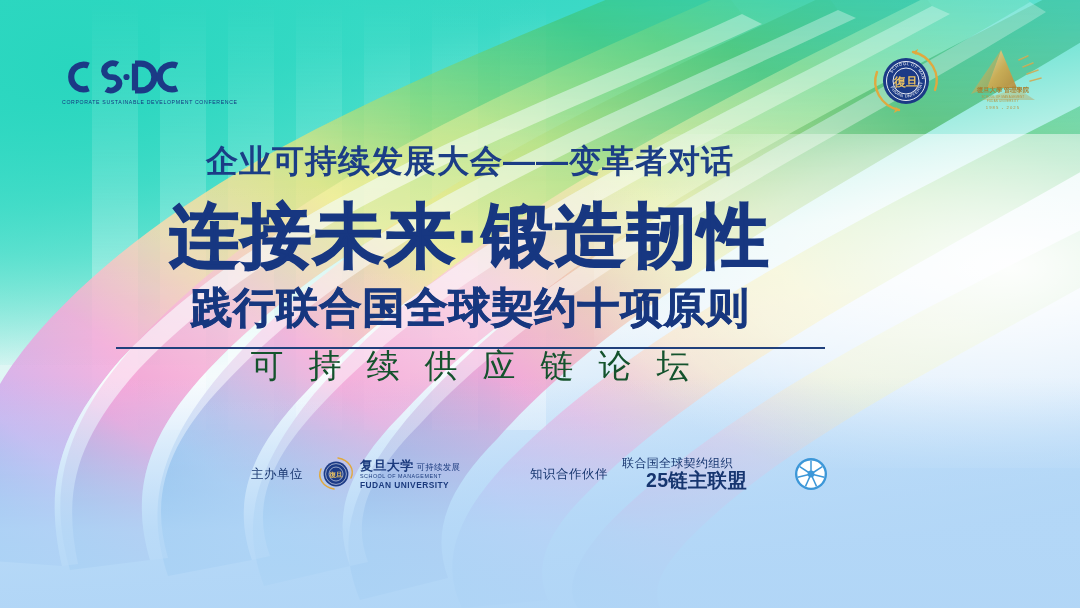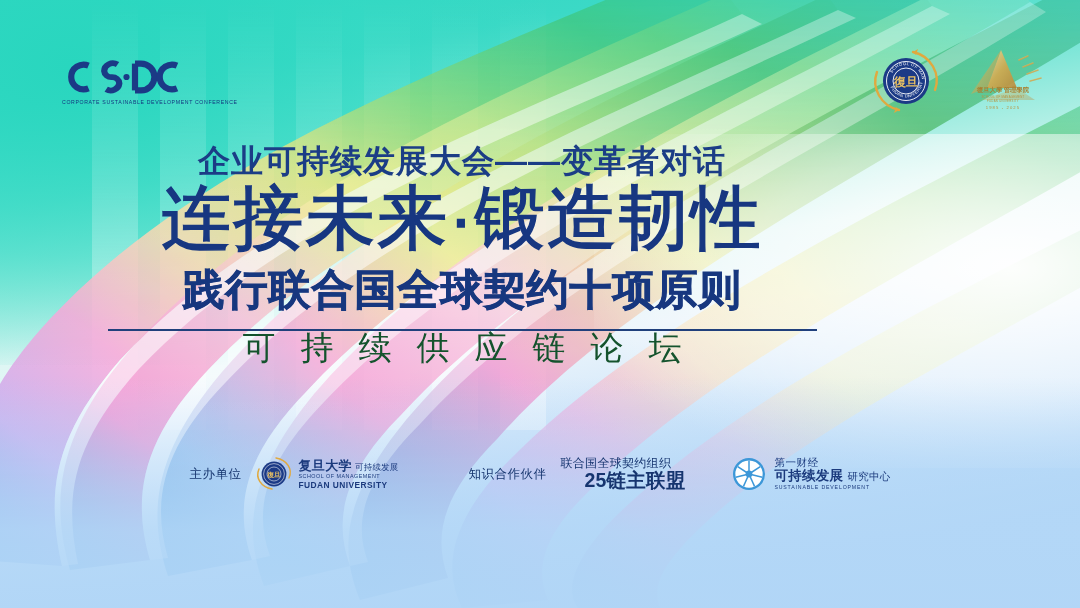--- a/index.html
+++ b/index.html
@@ -125,40 +125,40 @@
     position: absolute;
     left: 957px;
     top: 44px;
     width: 92px;
     height: 72px;
   }
 
   
   .headline-block {
     position: absolute;
-    left: 0;
+    left: 8px;
     top: 145px;
     width: 924px;
     text-align: center;
   }
   .line-kicker {
     font-size: 32px;
     font-weight: bold;
     color: #1b3d86;
     letter-spacing: 1px;
     line-height: 1;
     white-space: nowrap;
   }
   .line-main {
     font-size: 70px;
-    font-weight: normal;
+    font-weight: bold;
     color: #173781;
     letter-spacing: 2px;
     line-height: 1;
-    margin-top: 6px;
+    margin-top: 24px;
     white-space: nowrap;
     -webkit-text-stroke: 1.5px #173781;
   }
   .line-sub {
     font-size: 42px;
     font-weight: bold;
     color: #17377f;
     letter-spacing: 1px;
     line-height: 1;
     margin-top: 16px;
@@ -478,26 +478,18 @@
             <path d="M 18,4.5 L 18,18"></path>
             <path d="M 29.3,10.6 L 18,18"></path>
             <path d="M 31.3,21.2 L 18,18"></path>
             <path d="M 23.5,30.4 L 18,18"></path>
             <path d="M 12.5,30.4 L 18,18"></path>
             <path d="M 4.7,21.2 L 18,18"></path>
             <path d="M 6.7,10.6 L 18,18"></path>
           </g>
           <circle cx="18" cy="18" r="3.4" fill="#3c97d8"></circle>
         </svg>
-        <div class="yicai-text">
-          <div class="yicai-top">第一财经</div>
-          <div class="yicai-mid-row">
-            <span class="yicai-mid-a">可持续发展</span>
-            <span class="yicai-mid-b">研究中心</span>
-          </div>
-          <div class="yicai-en">SUSTAINABLE DEVELOPMENT</div>
-        </div>
       </div>
     </div>
 
   </div>
 
 </div>
 
 </body></html>

